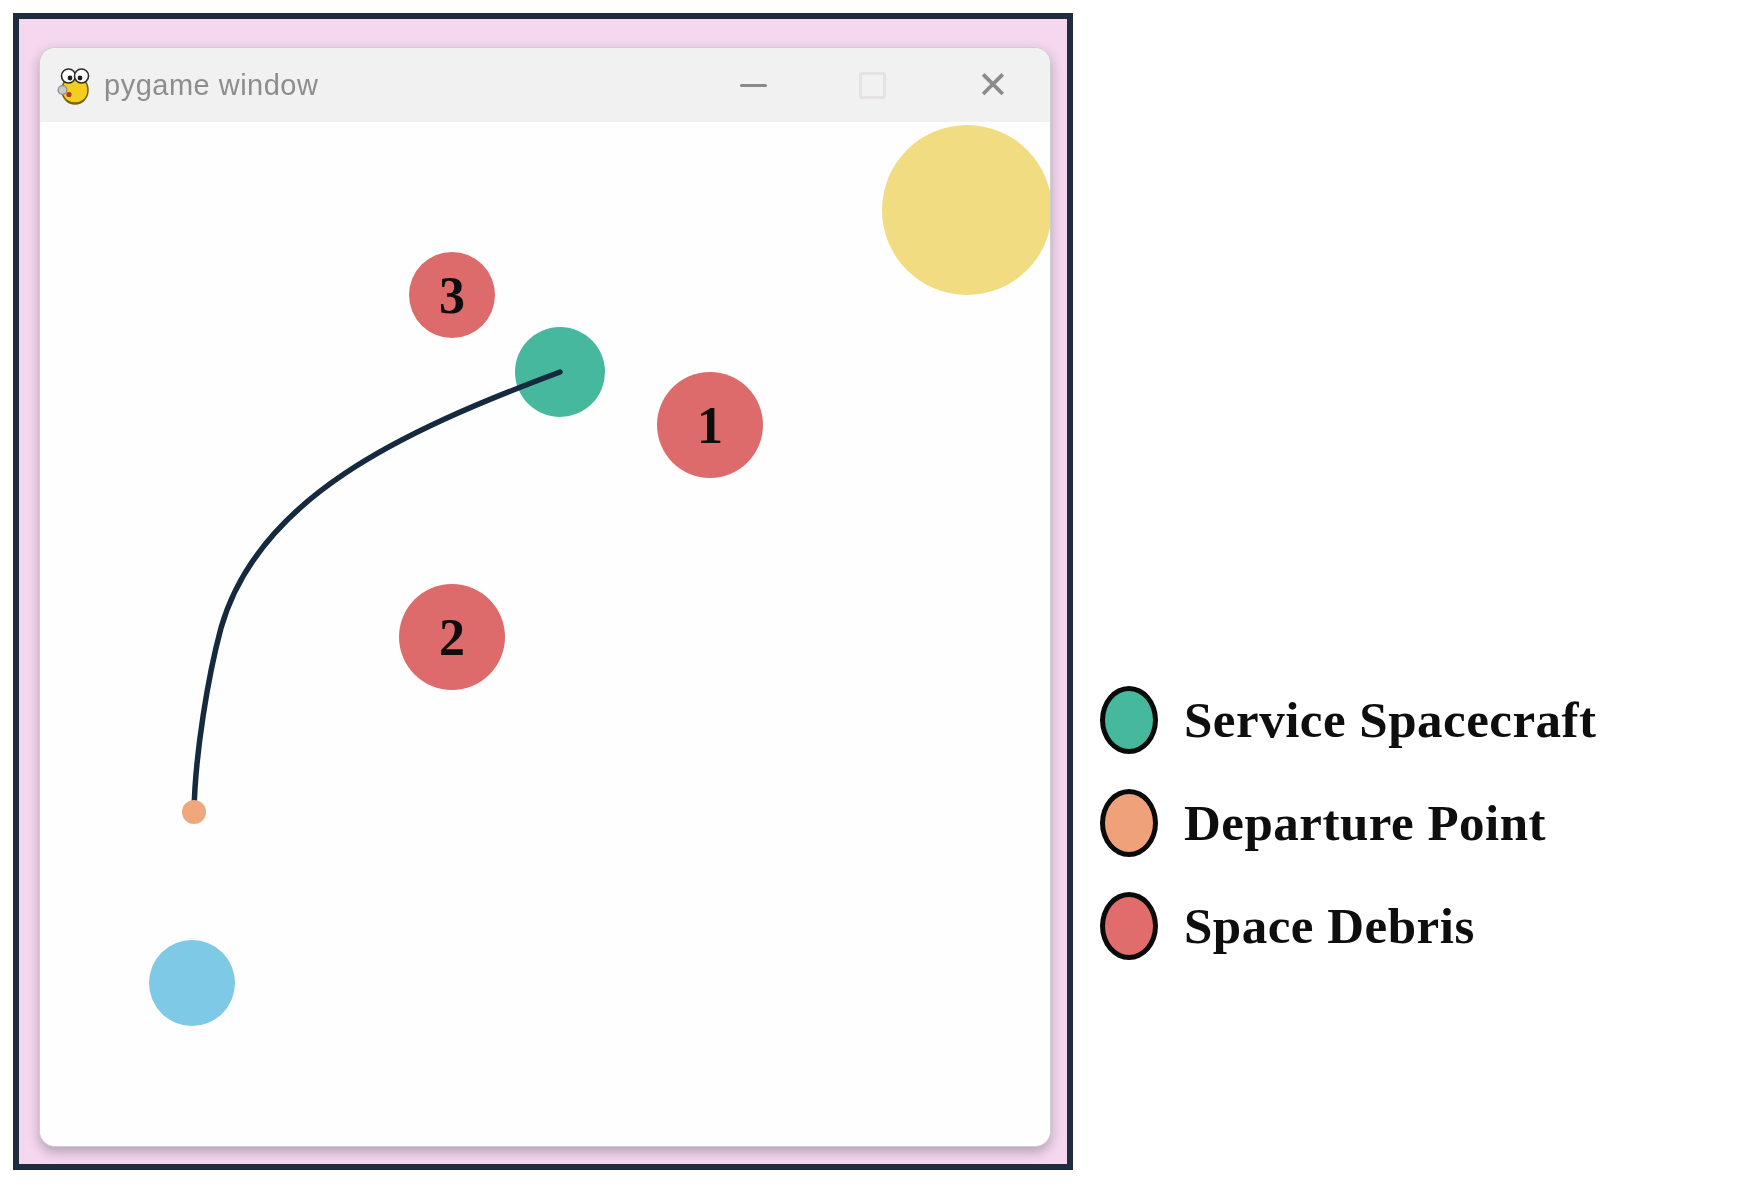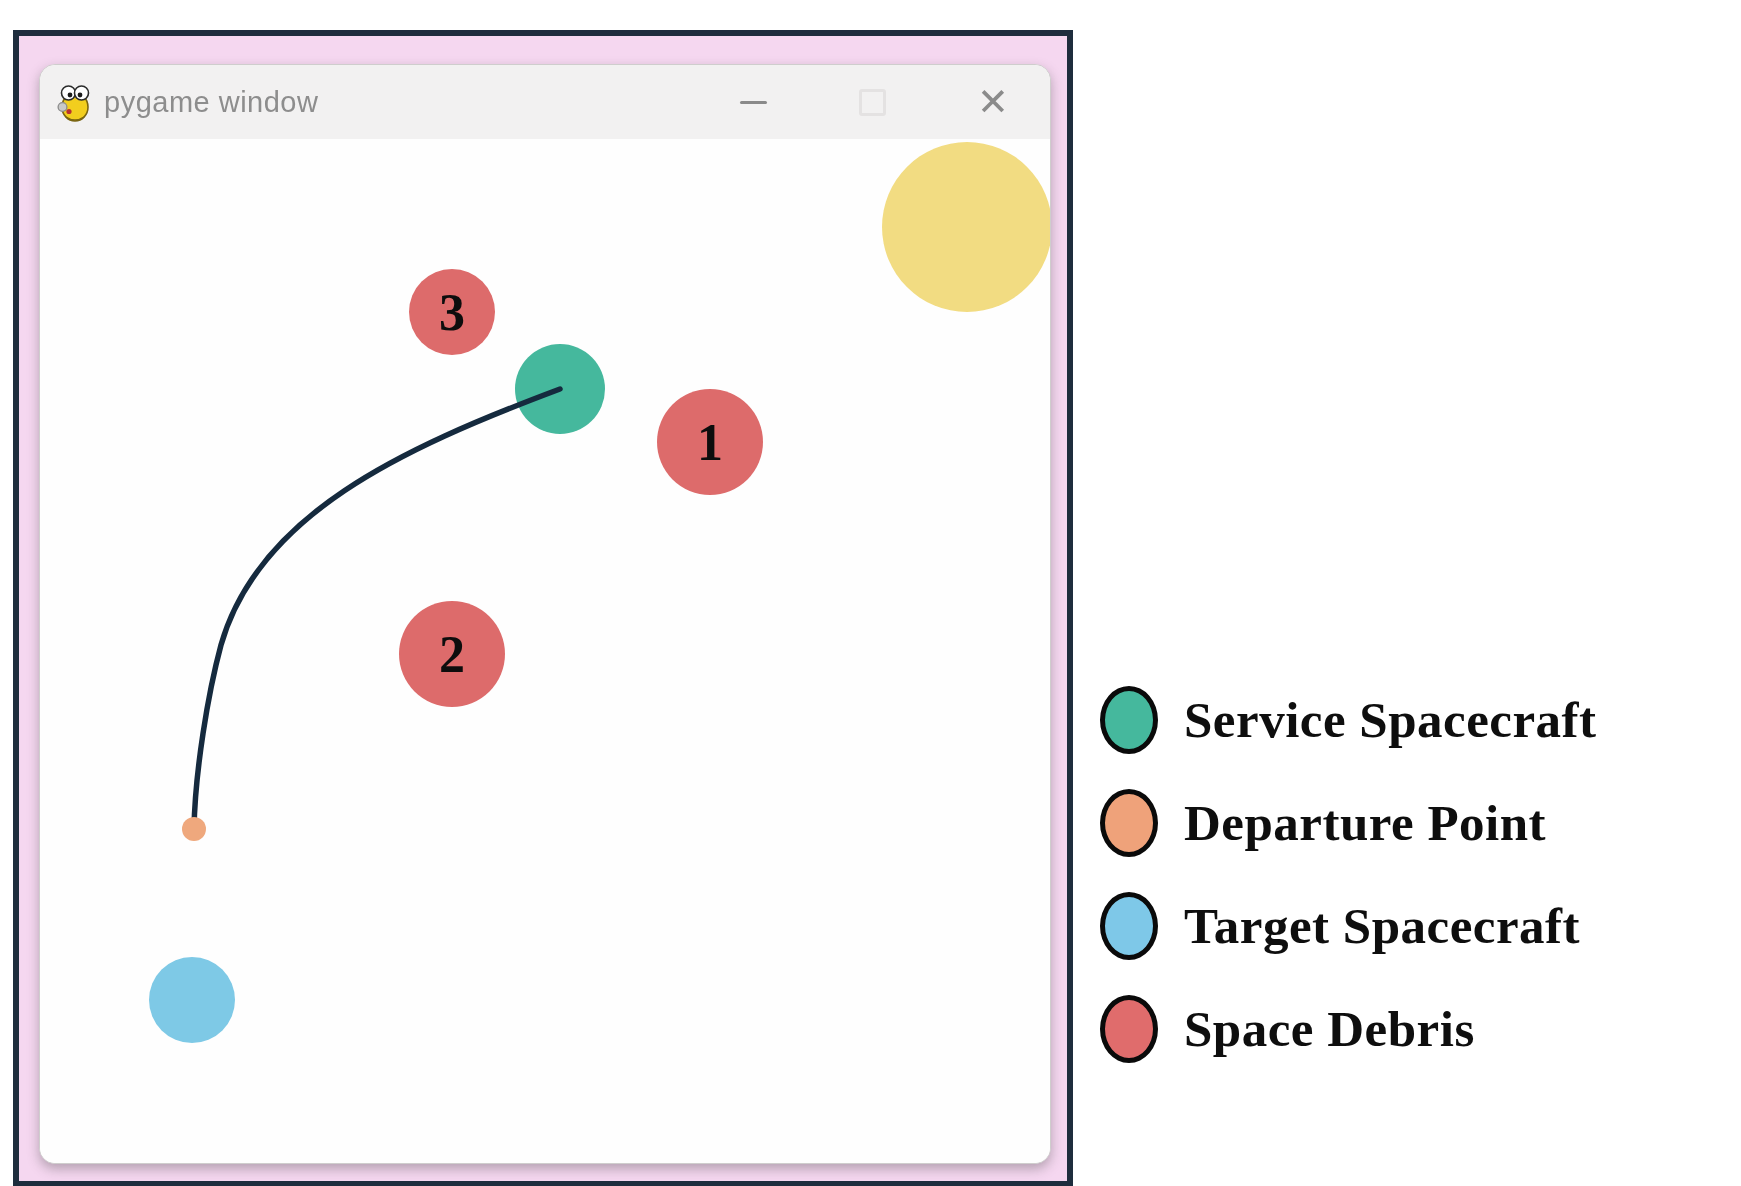--- a/index.html
+++ b/index.html
@@ -1,21 +1,21 @@
 <!DOCTYPE html>
 <html><head>
 <meta charset="utf-8">
 <style>
   * { margin: 0; padding: 0; box-sizing: border-box; }
   html, body { width: 1741px; height: 1186px; overflow: hidden; background: #ffffff;
     font-family: "Liberation Sans", sans-serif; }
   .page { position: relative; width: 1741px; height: 1186px; background: #ffffff; }
 
   
-  .frame { position: absolute; left: 13px; top: 30px; width: 1060px; height: 1157px;
+  .frame { position: absolute; left: 13px; top: 13px; width: 1060px; height: 1157px;
     background: #F5D7F0; border: 6px solid #1E2D3D; }
 
   
   .pygame-window { position: absolute; left: 20px; top: 28px; width: 1012px; height: 1100px;
     background: #FFFFFF; border: 1px solid #CFCDCD; border-radius: 16px;
     box-shadow: 0 5px 12px rgba(60,60,60,0.35); overflow: hidden; }
 
   .titlebar { position: relative; width: 100%; height: 74px; background: #F2F1F1;
     border-radius: 15px 15px 0 0; }
   .titlebar .app-icon { position: absolute; left: 16px; top: 18px; width: 38px; height: 40px; }
@@ -112,22 +112,18 @@
   <div class="legend" id="legend">
       <div class="legend-item">
         <span class="legend-swatch" style="background: rgb(69, 184, 157);"></span>
         <span class="legend-label">Service Spacecraft</span>
       </div>
       <div class="legend-item">
         <span class="legend-swatch" style="background: rgb(239, 162, 122);"></span>
         <span class="legend-label">Departure Point</span>
       </div>
       <div class="legend-item">
-        <span class="legend-swatch" style="background: rgb(126, 200, 232);"></span>
-        <span class="legend-label">Target Spacecraft</span>
-      </div>
-      <div class="legend-item">
         <span class="legend-swatch" style="background: rgb(224, 108, 108);"></span>
         <span class="legend-label">Space Debris</span>
       </div>
     </div>
 
 </div>
 
 </body></html>

